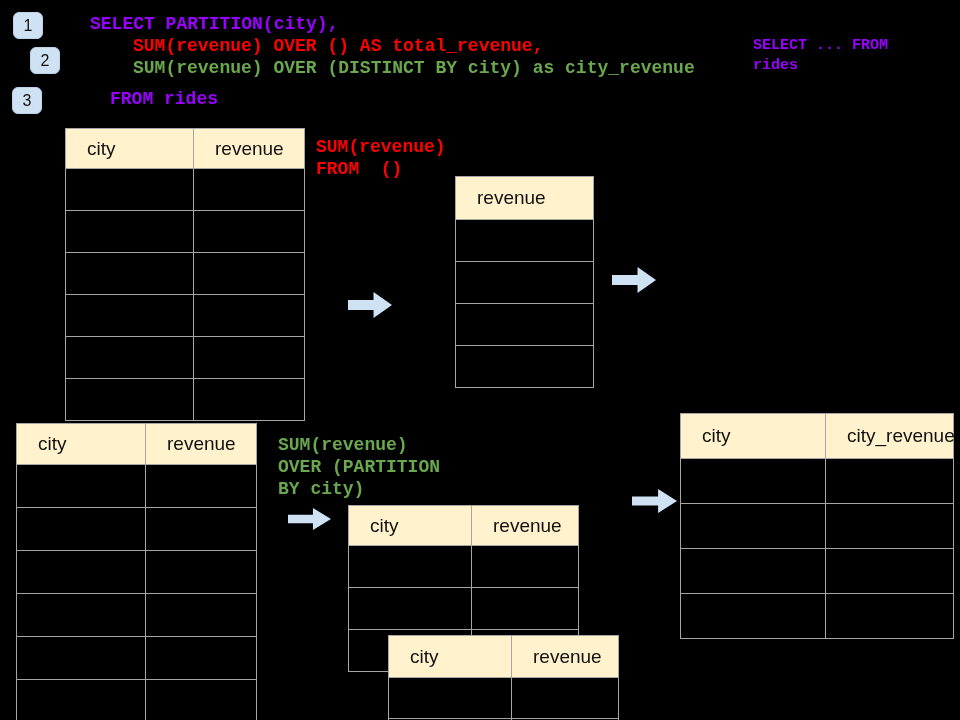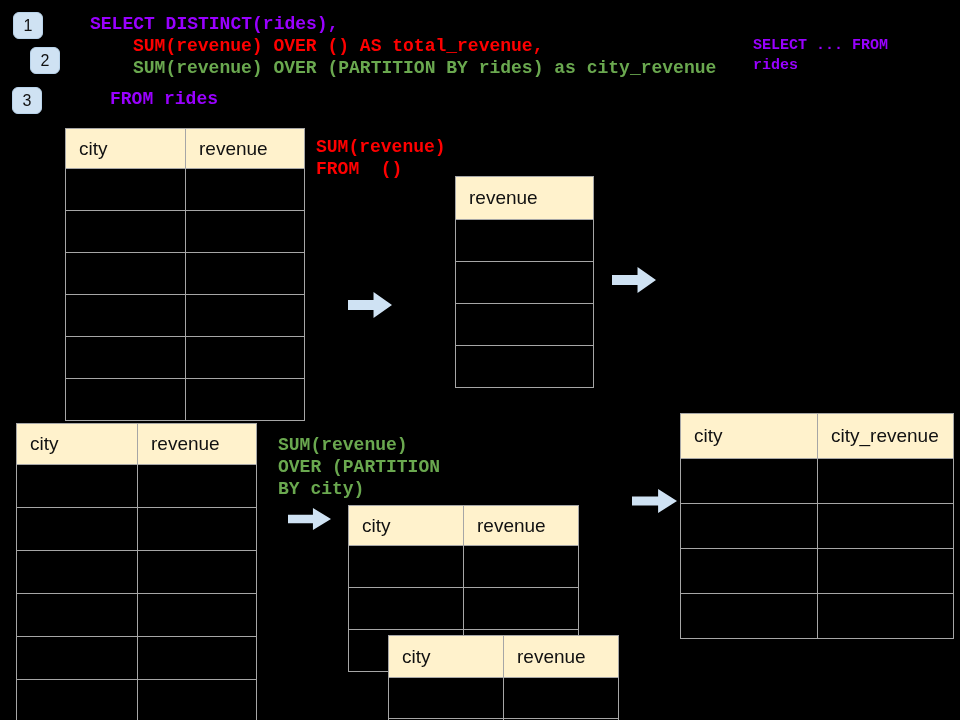--- a/index.html
+++ b/index.html
@@ -16,42 +16,42 @@
   
   .badge{position:absolute;width:30px;height:27px;background:var(--arrow_blue,#cfe2f3);
          border:1px solid #b9d3ea;border-radius:6px;box-sizing:border-box;
          display:flex;align-items:center;justify-content:center;
          color:#111;font-size:16px;font-family:"Liberation Sans",sans-serif;}
 
   
   .tbl{position:absolute;border:1px solid var(--border,#a6a6a6);background:#000;box-sizing:content-box;}
   .row{display:flex;border-bottom:1px solid var(--border,#a6a6a6);}
   .row:last-child{border-bottom:none;}
-  .cell{flex:1;box-sizing:border-box;}
+  .cell{flex:1;box-sizing:border-box;margin-left:8px;}
   .cell.c1{flex:none;border-right:1px solid var(--border,#a6a6a6);}
   .hdr{background:var(--header_bg,#fff2cc);}
   .hdr .cell{display:flex;align-items:center;padding-left:13px;
              color:#111;font-size:19px;font-family:"Liberation Sans",sans-serif;}
 
   
   .arrow{position:absolute;background:var(--arrow_blue,#cfe2f3);
          clip-path:polygon(0% 31%,58% 31%,58% 0%,100% 50%,58% 100%,58% 69%,0% 69%);}
 </style>
 </head>
 <body>
 
 <div class="canvas">
 
   <div class="badge" style="left:13px;top:12px;">1</div>
   <div class="badge" style="left:30px;top:47px;">2</div>
   <div class="badge" style="left:12px;top:87px;">3</div>
 
-  <div class="code purple" style="left:90px;top:13px;">SELECT DISTINCT(rides),</div>
+  <div class="code purple" style="left:90px;top:13px;">SELECT PARTITION(city),</div>
   <div class="code red" style="left:133px;top:35px;">SUM(revenue) OVER () AS total_revenue,</div>
-  <div class="code green" style="left:133px;top:57px;">SUM(revenue) OVER (PARTITION BY rides) as city_revenue</div>
+  <div class="code green" style="left:133px;top:57px;">SUM(revenue) OVER (DISTINCT BY city) as city_revenue</div>
   <div class="code purple" style="left:110px;top:88px;">FROM rides</div>
 
   <div class="code small purple" style="left:753px;top:36px;">SELECT ... FROM</div>
   <div class="code small purple" style="left:753px;top:56px;">rides</div>
 
   <div class="code red" style="left:316px;top:136px;">SUM(revenue)</div>
   <div class="code red" style="left:316px;top:158px;">FROM  ()</div>
 
   <div class="code green" style="left:278px;top:434px;">SUM(revenue)</div>
   <div class="code green" style="left:278px;top:456px;font-family:Liberation Mono, monospace;">OVER (PARTITION</div>

